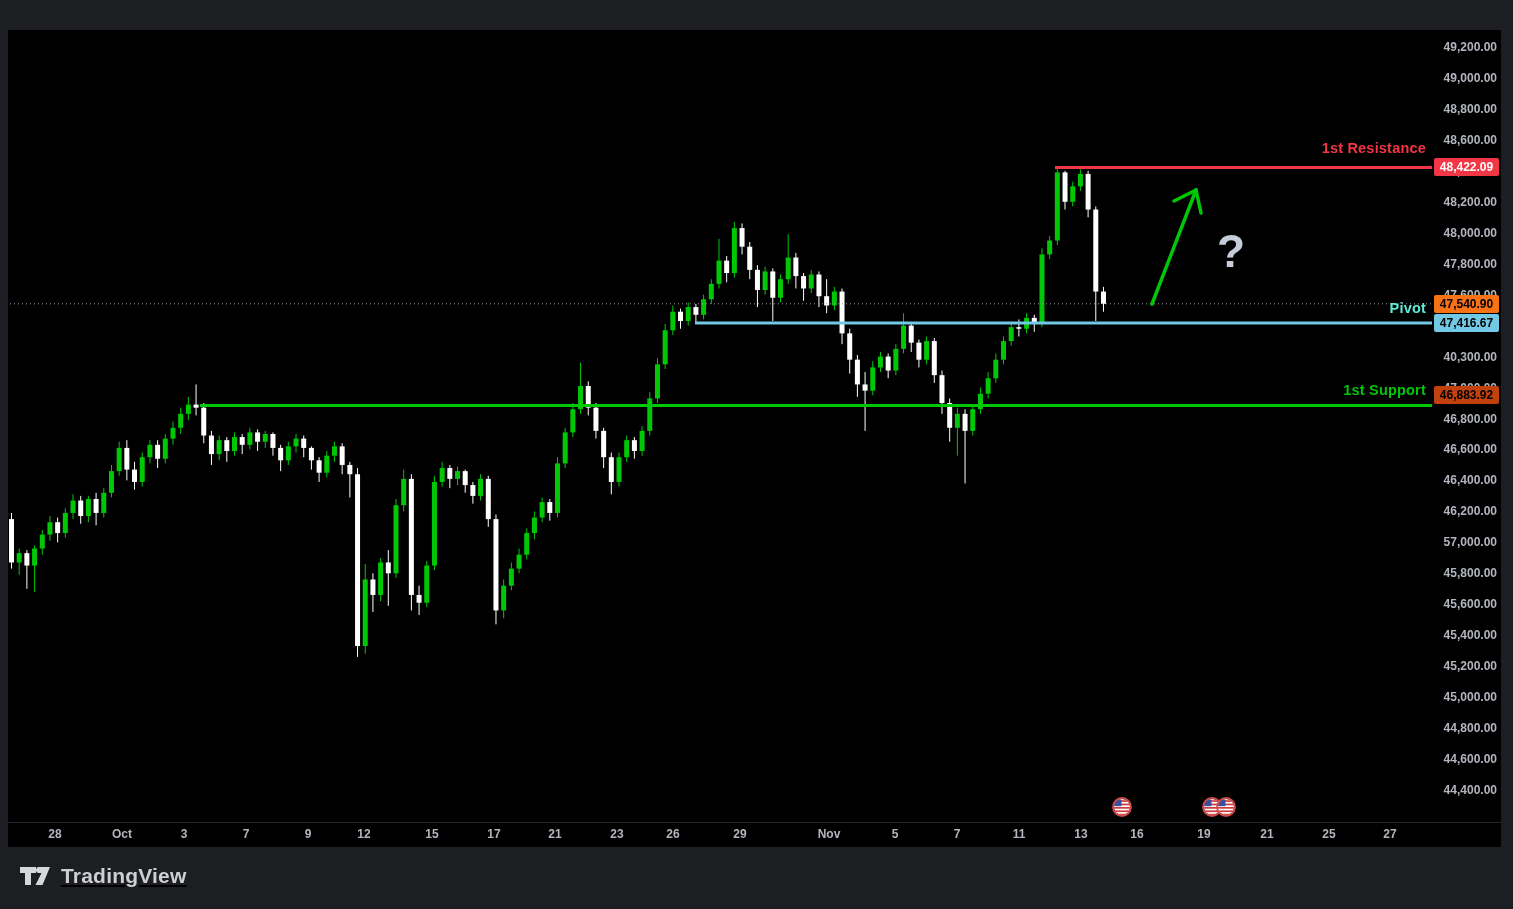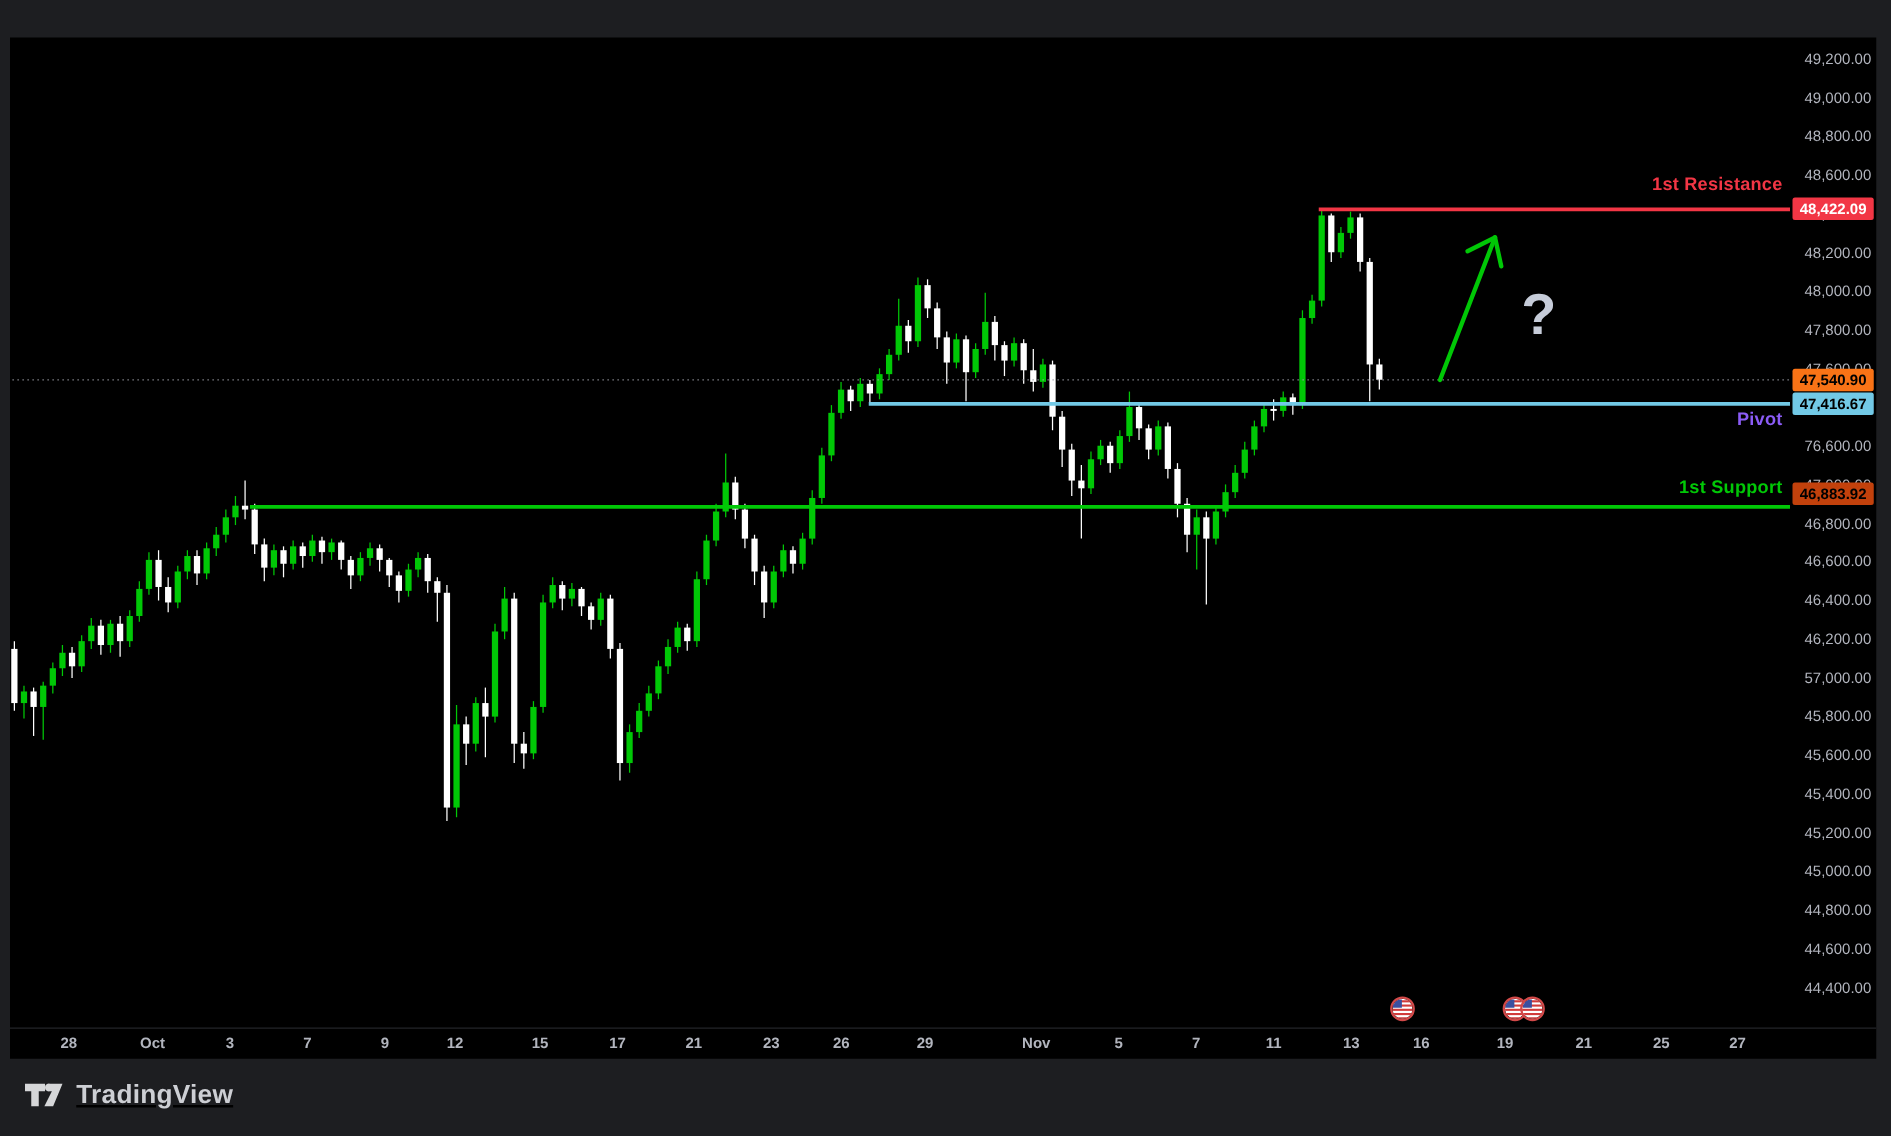--- a/index.html
+++ b/index.html
@@ -3,21 +3,21 @@
 <meta charset="utf-8">
 <style>
   html,body{margin:0;padding:0;background:#101013;}
   #stage{position:relative;width:1513px;height:909px;background:#1d1e21;overflow:hidden;
          font-family:"Liberation Sans",sans-serif;}
   #header{position:absolute;left:0;top:0;width:100%;height:30px;}
   #header .title{position:absolute;left:10px;top:7px;font-size:12.5px;font-weight:700;color:#d6d7d9;letter-spacing:.2px;}
   #canvas{position:absolute;left:8px;top:30px;width:1493px;height:817px;background:#000;}
   #axis-sep{position:absolute;left:8px;top:822px;width:1493px;height:1px;background:#232428;}
   #plot-svg{position:absolute;left:0;top:0;pointer-events:none;}
-  .ptick{position:absolute;right:16px;width:80px;text-align:right;font-size:12px;font-weight:400;color:#b2b5be;}
+  .ptick{position:absolute;right:16px;width:80px;text-align:right;font-size:12px;font-weight:700;color:#b2b5be;}
   .ttick{position:absolute;top:827px;transform:translateX(-50%);font-size:12px;font-weight:600;color:#b2b5be;}
   .tag{position:absolute;left:1434px;width:65px;height:18px;border-radius:2px;
        font-size:12px;font-weight:700;line-height:18px;text-align:center;}
   .level-label{position:absolute;right:87px;width:220px;text-align:right;font-size:14.5px;font-weight:700;letter-spacing:.2px;}
   #question-mark{position:absolute;left:1210px;top:224px;width:42px;text-align:center;
                  font-size:46px;font-weight:700;color:#c6ccd9;}
   .flag{position:absolute;top:796px;width:22px;height:22px;}
   #tv-logo{position:absolute;left:18px;top:862px;display:flex;align-items:center;gap:9px;text-decoration:underline;}
   #tv-logo .brand{font-size:21px;font-weight:700;color:#cdcfd4;letter-spacing:.2px;}
 </style>
@@ -334,21 +334,21 @@
       <div class="ptick" style="top: 40px;">49,200.00</div>
       <div class="ptick" style="top: 70.9583px;">49,000.00</div>
       <div class="ptick" style="top: 101.917px;">48,800.00</div>
       <div class="ptick" style="top: 132.875px;">48,600.00</div>
       <div class="ptick" style="top: 163.833px;">48,400.00</div>
       <div class="ptick" style="top: 194.792px;">48,200.00</div>
       <div class="ptick" style="top: 225.75px;">48,000.00</div>
       <div class="ptick" style="top: 256.708px;">47,800.00</div>
       <div class="ptick" style="top: 287.667px;">47,600.00</div>
       <div class="ptick" style="top: 318.625px;">47,400.00</div>
-      <div class="ptick" style="top: 349.583px;">76,600.00</div>
+      <div class="ptick" style="top: 349.583px;">40,300.00</div>
       <div class="ptick" style="top: 380.542px;">47,000.00</div>
       <div class="ptick" style="top: 411.5px;">46,800.00</div>
       <div class="ptick" style="top: 442.458px;">46,600.00</div>
       <div class="ptick" style="top: 473.417px;">46,400.00</div>
       <div class="ptick" style="top: 504.375px;">46,200.00</div>
       <div class="ptick" style="top: 535.333px;">57,000.00</div>
       <div class="ptick" style="top: 566.292px;">45,800.00</div>
       <div class="ptick" style="top: 597.25px;">45,600.00</div>
       <div class="ptick" style="top: 628px;">45,400.00</div>
       <div class="ptick" style="top: 659.167px;">45,200.00</div>
@@ -376,21 +376,21 @@
       <div class="ttick" style="left: 1019px;">11</div>
       <div class="ttick" style="left: 1081px;">13</div>
       <div class="ttick" style="left: 1137px;">16</div>
       <div class="ttick" style="left: 1204px;">19</div>
       <div class="ttick" style="left: 1267px;">21</div>
       <div class="ttick" style="left: 1329px;">25</div>
       <div class="ttick" style="left: 1390px;">27</div>
     </div>
 
   <div class="level-label" id="lbl-res" style="top: 140px; color: rgb(242, 54, 69);">1st Resistance</div>
-  <div class="level-label" id="lbl-piv" style="top: 300.045px; color: #8b5cf6; margin-top: 28px;">Pivot</div>
+  <div class="level-label" id="lbl-piv" style="top: 300.045px; color: #5eead4;">Pivot</div>
   <div class="level-label" id="lbl-sup" style="top: 381.51px; color: rgb(0, 200, 6);">1st Support</div>
 
   <div class="tag" id="tag-res" style="top: 158.414px; background: rgb(242, 54, 69); color: rgb(255, 255, 255);">48,422.09</div>
   <div class="tag" id="tag-cur" style="top: 294.815px; background: #f97316; color: rgb(0, 0, 0);">47,540.90</div>
   <div class="tag" id="tag-piv" style="top: 314.045px; background: rgb(114, 201, 230); color: rgb(0, 0, 0);">47,416.67</div>
   <div class="tag" id="tag-sup" style="top: 386px; background: #c2410c; color: rgb(0, 0, 0);">46,883.92</div>
 
   <div id="question-mark">?</div>
 
   <div id="events">

